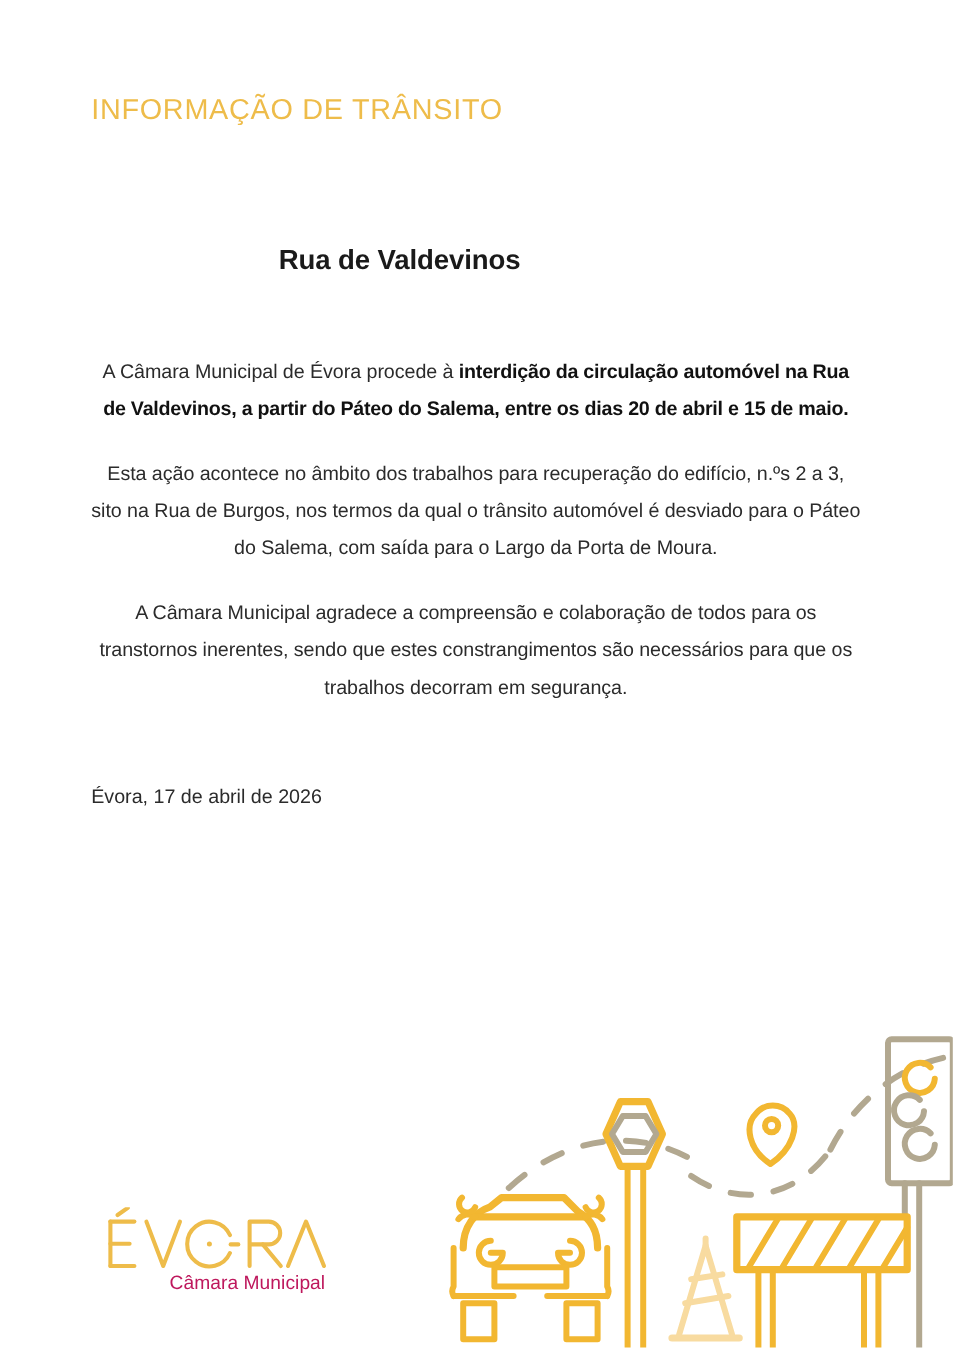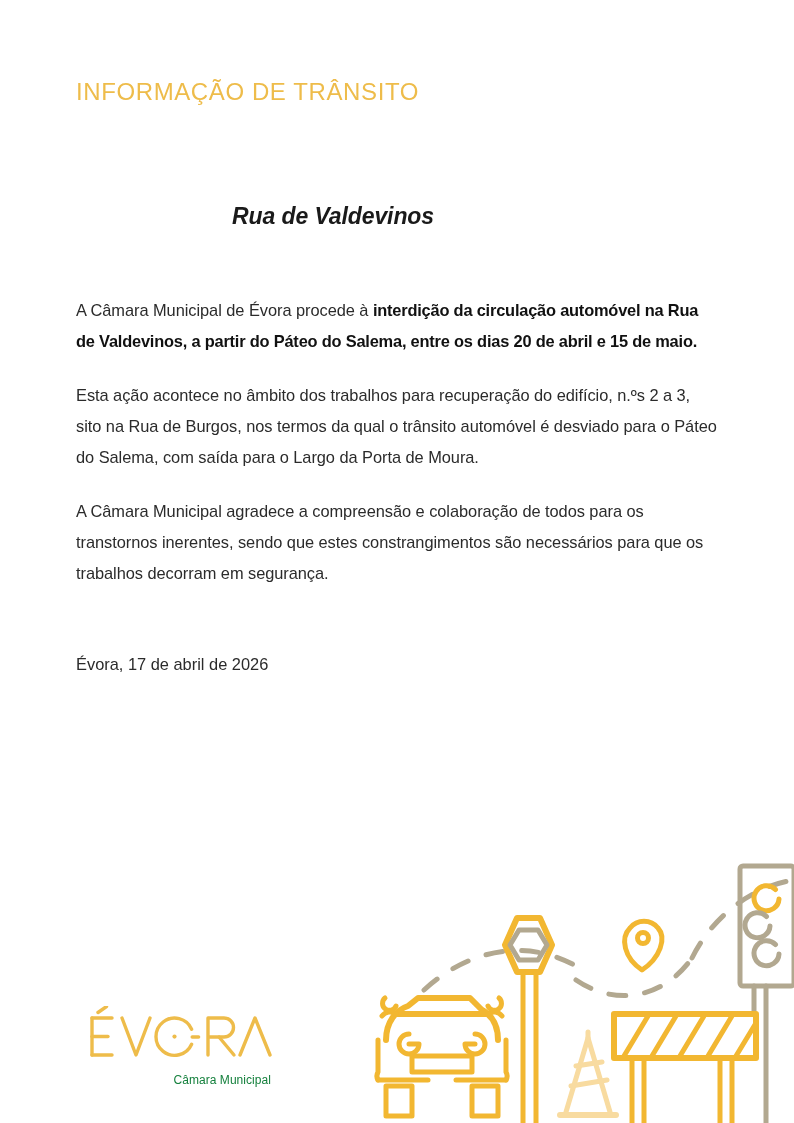--- a/index.html
+++ b/index.html
@@ -40,36 +40,36 @@
   .doc-title {
     position: absolute;
     left: 0;
     top: 188px;
     width: 666px;
     text-align: center;
     font-size: 23px;
     font-weight: bold;
     letter-spacing: -0.1px;
     color: #1a1a1a;
-    font-style: italic;
   }
 
   
   .body-block {
     position: absolute;
     left: 76px;
     top: 295px;
     width: 645px;
   }
   .para {
     font-size: 16.4px;
     line-height: 31px;
     color: #2b2b2b;
     margin: 0 4px 23px 0;
     letter-spacing: -0.05px;
+    text-align: center;
   }
   .para:last-child { margin-bottom: 0; }
   .para b, .para .bold {
     font-weight: bold;
     color: #111111;
     letter-spacing: -0.2px;
   }
 
   
   .doc-date {
@@ -83,25 +83,25 @@
 
   
   .logo-wrap {
     position: absolute;
     left: 88px;
     top: 1006px;
     width: 185px;
   }
   .logo-mark { display: block; }
   .logo-sub {
-    margin-top: 15px;
+    margin-top: 3px;
     text-align: right;
     padding-right: 2px;
-    font-size: 12px;
-    color: #15803d;
+    font-size: 16px;
+    color: #be185d;
     letter-spacing: 0.05px;
   }
 
   
   .illustration {
     position: absolute;
     left: 362px;
     top: 818px;
     width: 432px;
     height: 305px;

